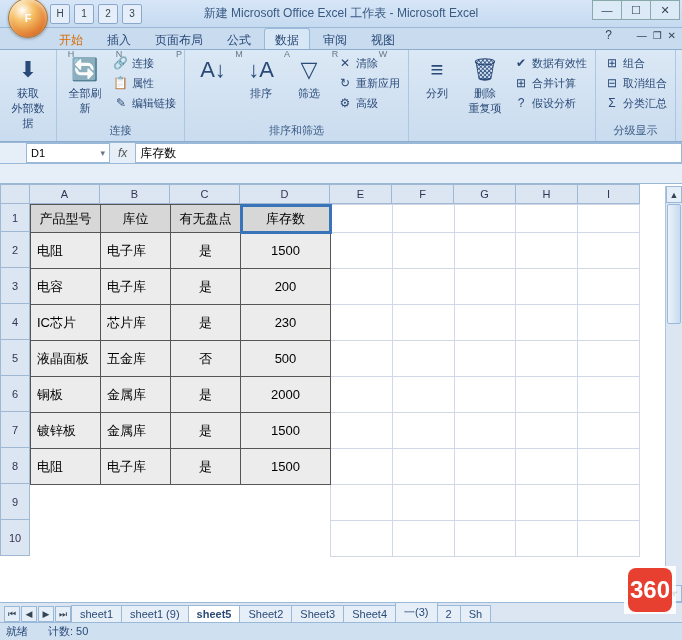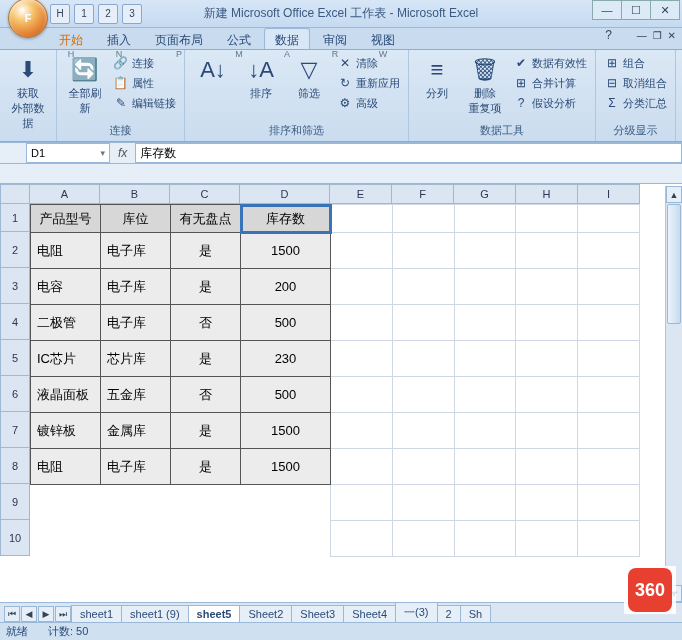--- a/index.html
+++ b/index.html
@@ -47,21 +47,21 @@
 .selcell { outline:3px solid #3a74b8; outline-offset:-2px; }
 .sheettabs { position:absolute; bottom:18px; left:0; right:0; height:20px; background:#dce6f2; border-top:1px solid #9ab8d8; display:flex; align-items:flex-end; font-size:11px; padding-left:4px;}
 .navbtn { width:16px;height:16px; border:1px solid #9ab8d8; background:#e6eff8; display:flex;align-items:center;justify-content:center; font-size:9px; margin-right:1px; color:#345;}
 .stab { padding:2px 8px; background:#e6eff8; border:1px solid #9ab8d8; border-bottom:none; margin-left:-1px; color:#2a4a78;}
 .stab.active { background:#fff; font-weight:bold;}
 .statusbar { position:absolute; bottom:0; left:0; right:0; height:18px; background:#cfe0f0; border-top:1px solid #9ab8d8; display:flex; align-items:center; font-size:11px; color:#2a4a78; padding:0 6px; gap:20px;}
 .vscroll { position:absolute; right:0; top:186px; bottom:38px; width:17px; background:#dce6f2; border-left:1px solid #b0c5dc;}
 .vscroll .sbtn { height:17px; background:#e6eff8; border:1px solid #9ab8d8; display:flex;align-items:center;justify-content:center;font-size:9px;color:#345;}
 .vscroll .thumb { position:absolute; top:18px; left:1px; right:1px; height:120px; background:linear-gradient(90deg,#eaf2fb,#c8dbef); border:1px solid #9ab8d8; border-radius:2px;}
 .logo360 { position:absolute; right:6px; bottom:26px; display:flex; align-items:center; gap:6px; background:rgba(255,255,255,.85); padding:2px 4px;}
-.badge360 { width:44px;height:44px; background:#e84030; border-radius:8px; color:#fff; font-weight:bold; font-size:18px; display:flex;align-items:center;justify-content:center;}
+.badge360 { width:44px;height:44px; background:#e84030; border-radius:8px; color:#fff; font-weight:bold; font-size:24px; display:flex;align-items:center;justify-content:center;}
 .logotext { display:flex;flex-direction:column; color:#c22; font-size:12px;}
 .logotext .big { font-size:20px; font-weight:bold; color:#333;}
 </style>
 </head>
 <body>
 
 <div class="titlebar">
   <div class="orb">
       <span>F</span>
     </div>
@@ -206,21 +206,20 @@
           <div class="smallbtn">
             <span class="ic">⊞</span>
             <span>合并计算</span>
           </div>
           <div class="smallbtn">
             <span class="ic">?</span>
             <span>假设分析</span>
           </div>
         </div>
       </div>
-      <div class="group-label">数据工具</div>
     </div>
     <div class="group">
       <div class="group-body">
         <div class="vstack">
           <div class="smallbtn">
             <span class="ic">⊞</span>
             <span>组合</span>
           </div>
           <div class="smallbtn">
             <span class="ic">⊟</span>
@@ -363,36 +362,36 @@
               <td style="width:70px;height:36px" class="center">是</td>
               <td style="width:90px;height:36px" class="center">1500</td>
             </tr>
             <tr>
               <td style="width:70px;height:36px">电容</td>
               <td style="width:70px;height:36px">电子库</td>
               <td style="width:70px;height:36px" class="center">是</td>
               <td style="width:90px;height:36px" class="center">200</td>
             </tr>
             <tr>
-              <td style="width:70px;height:36px">二极管</td>
-              <td style="width:70px;height:36px">电子库</td>
-              <td style="width:70px;height:36px" class="center">否</td>
-              <td style="width:90px;height:36px" class="center">500</td>
-            </tr>
-            <tr>
               <td style="width:70px;height:36px">IC芯片</td>
               <td style="width:70px;height:36px">芯片库</td>
               <td style="width:70px;height:36px" class="center">是</td>
               <td style="width:90px;height:36px" class="center">230</td>
             </tr>
             <tr>
               <td style="width:70px;height:36px">液晶面板</td>
               <td style="width:70px;height:36px">五金库</td>
               <td style="width:70px;height:36px" class="center">否</td>
               <td style="width:90px;height:36px" class="center">500</td>
+            </tr>
+            <tr>
+              <td style="width:70px;height:36px">铜板</td>
+              <td style="width:70px;height:36px">金属库</td>
+              <td style="width:70px;height:36px" class="center">是</td>
+              <td style="width:90px;height:36px" class="center">2000</td>
             </tr>
             <tr>
               <td style="width:70px;height:36px">镀锌板</td>
               <td style="width:70px;height:36px">金属库</td>
               <td style="width:70px;height:36px" class="center">是</td>
               <td style="width:90px;height:36px" class="center">1500</td>
             </tr>
             <tr>
               <td style="width:70px;height:36px">电阻</td>
               <td style="width:70px;height:36px">电子库</td>

